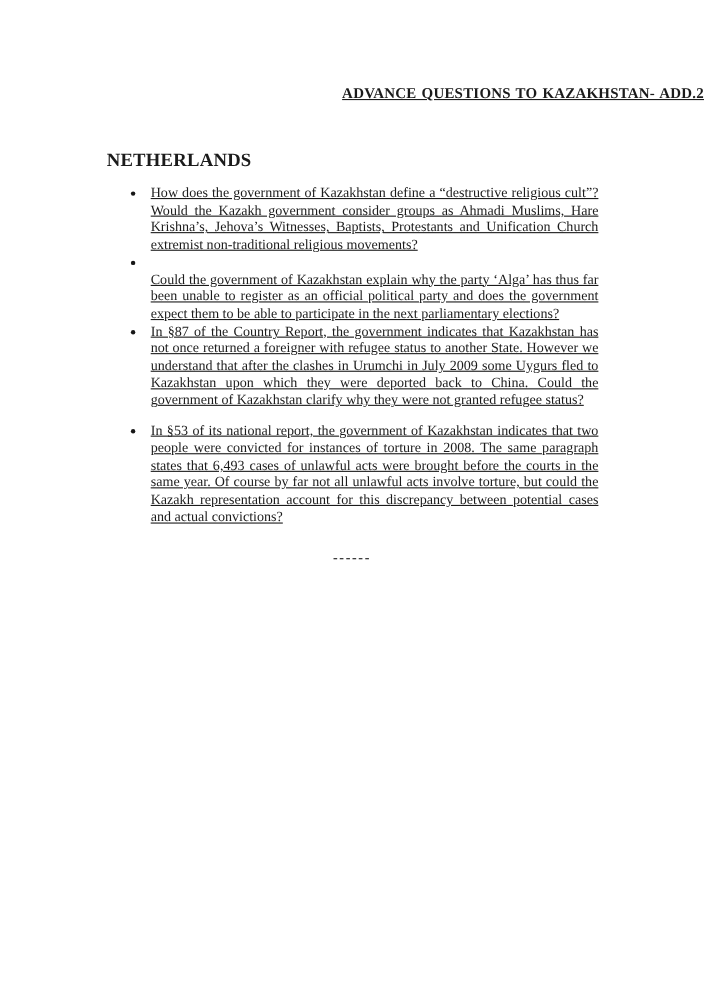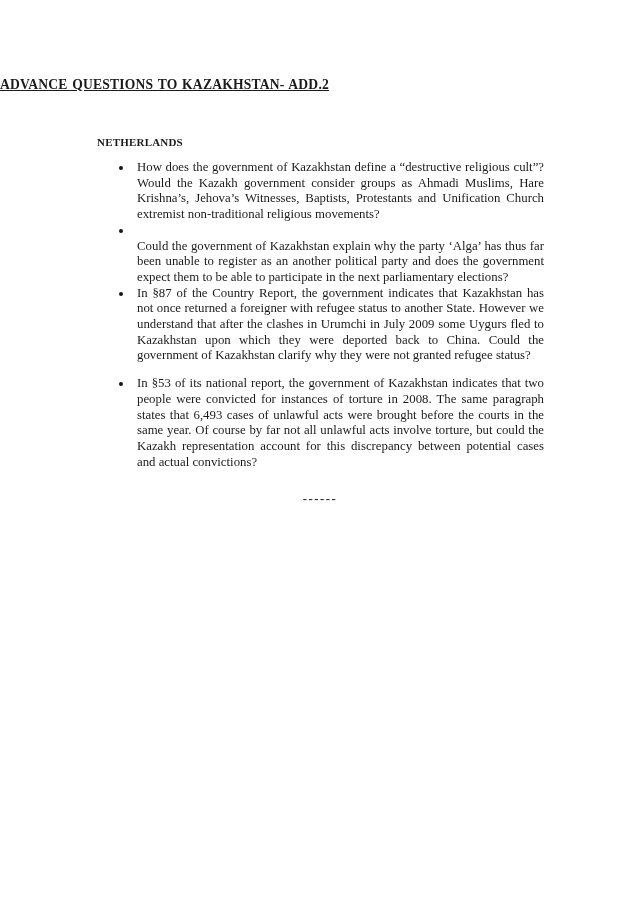--- a/index.html
+++ b/index.html
@@ -11,38 +11,39 @@
     height: 905px;
     background: #ffffff;
     font-family: "Liberation Serif", "DejaVu Serif", serif;
     color: #1b1b1b;
     box-sizing: border-box;
   }
 
   .title {
     margin: 0;
     padding-top: 77px;
-    text-align: left;
+    text-align: right;
     font-size: 13.6px;
     font-weight: bold;
     text-decoration: underline;
     letter-spacing: 0.2px;
     word-spacing: 1px;
   }
 
   .section-heading {
     margin: 43px 0 0 97px;
-    font-size: 11px;
+    font-size: 17px;
     font-weight: bold;
     letter-spacing: 0.2px;
   }
 
   .question-list {
     margin: 12px 0 18px 137px;
     width: 407px;
+    text-decoration: underline;
   }
 
   .q-item {
     position: relative;
     font-size: 12.8px;
     line-height: 15.7px;
     text-align: justify;
   }
 
   
@@ -86,21 +87,21 @@
 
   <div class="question-list">
 
     <div class="q-item">
       <span class="dot"></span>
       <p class="txt">How does the government of Kazakhstan define a “destructive religious cult”? Would the Kazakh government consider groups as Ahmadi Muslims, Hare Krishna’s, Jehova’s Witnesses, Baptists, Protestants and Unification Church extremist non-traditional religious movements?</p>
     </div>
 
     <div class="q-item detached">
       <span class="dot"></span>
-      <p class="txt">Could the government of Kazakhstan explain why the party ‘Alga’ has thus far been unable to register as an another political party and does the government expect them to be able to participate in the next parliamentary elections?</p>
+      <p class="txt">Could the government of Kazakhstan explain why the party ‘Alga’ has thus far been unable to register as an official political party and does the government expect them to be able to participate in the next parliamentary elections?</p>
     </div>
 
 
     <div class="q-item">
       <span class="dot"></span>
       <p class="txt">In §87 of the Country Report, the government indicates that Kazakhstan has not once returned a foreigner with refugee status to another State. However we understand that after the clashes in Urumchi in July 2009 some Uygurs fled to Kazakhstan upon which they were deported back to China. Could the government of Kazakhstan clarify why they were not granted refugee status?</p>
     </div>
 
 
     <div class="q-item">

